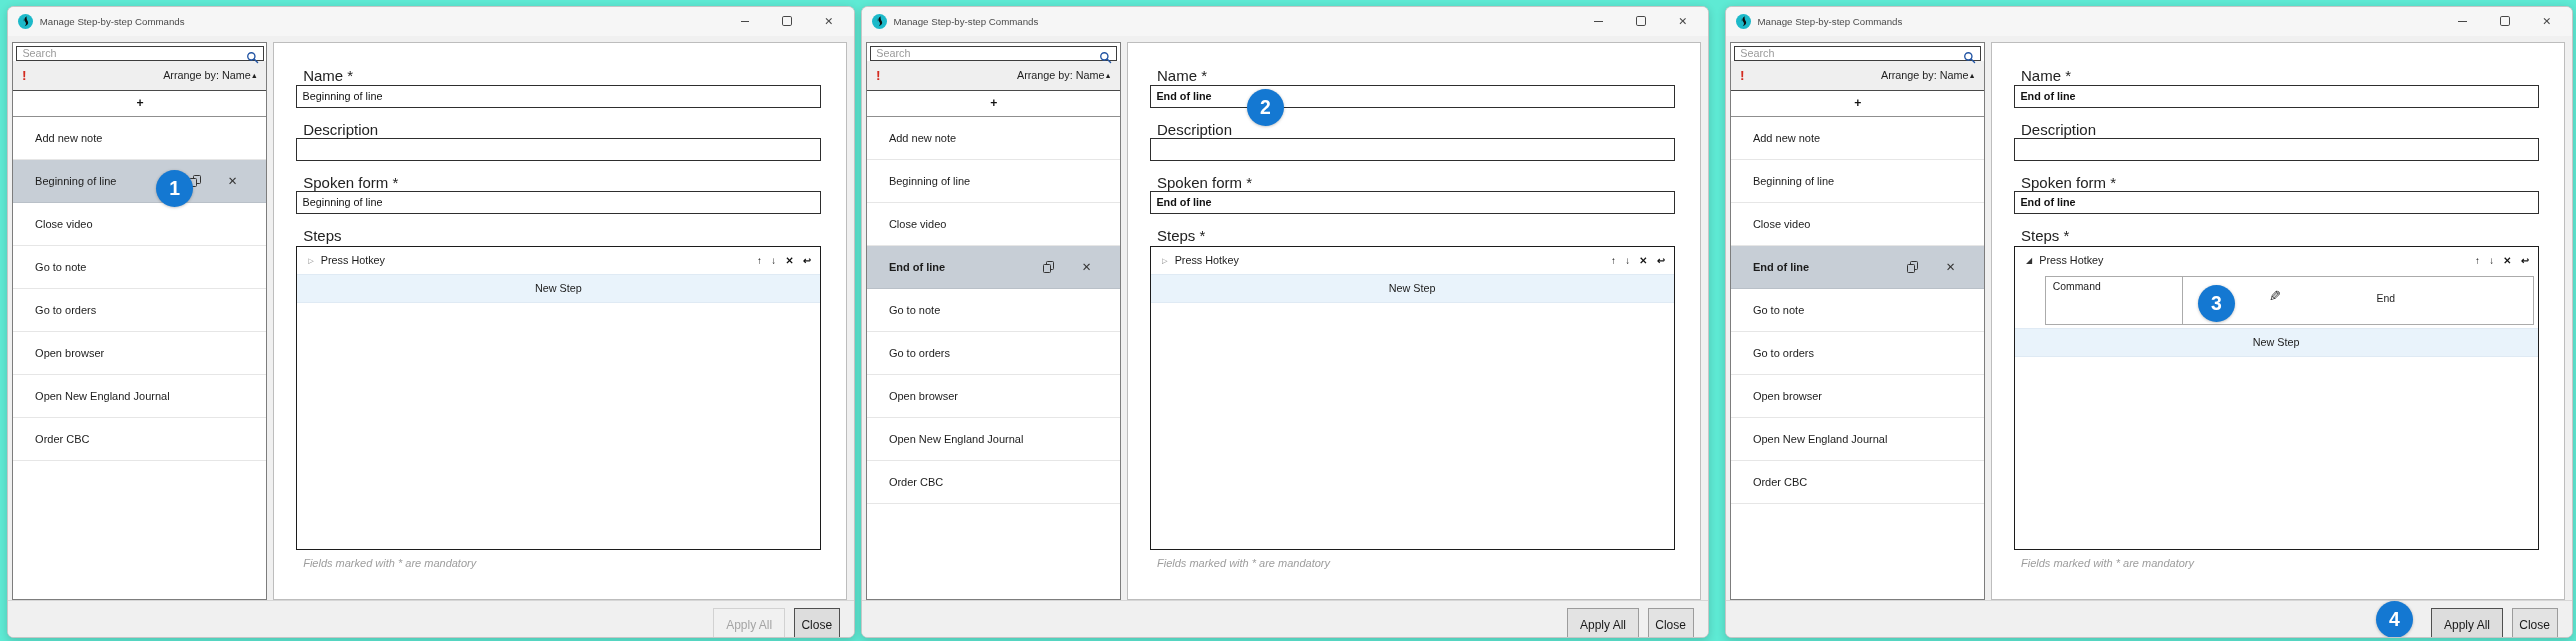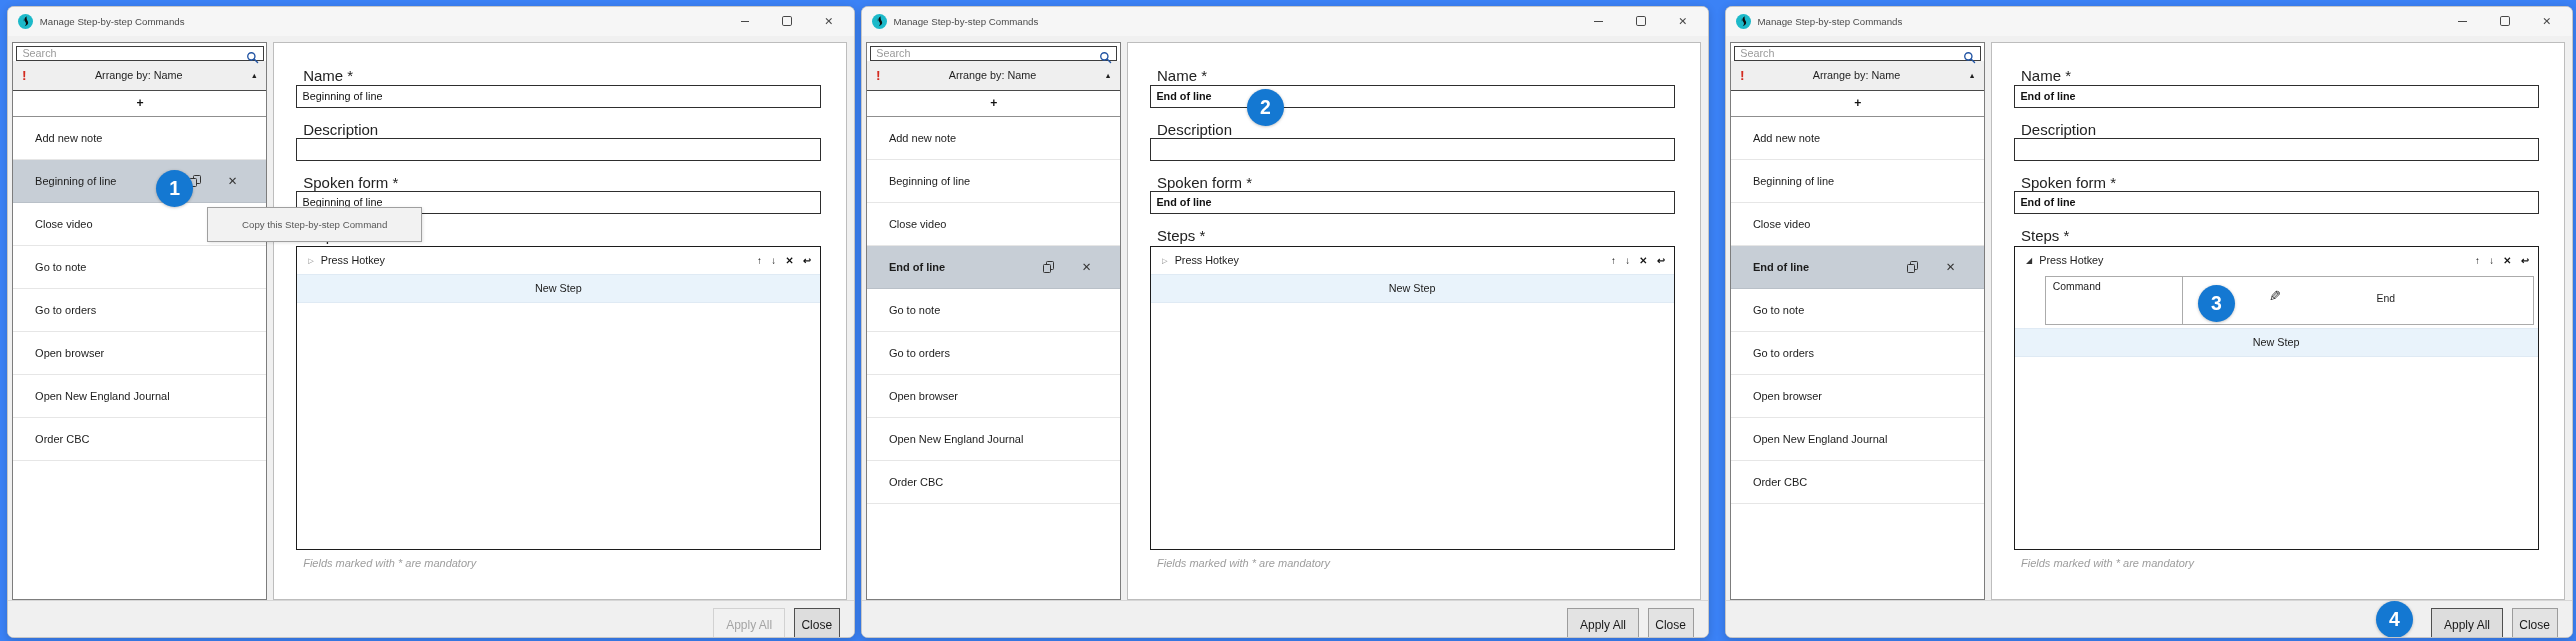--- a/index.html
+++ b/index.html
@@ -1,16 +1,16 @@
 <!DOCTYPE html>
 <html style="font-size:11.5px"><head>
 <meta charset="utf-8">
 <style>
   html,body{margin:0;padding:0;background:#ffffff;}
-  .stage{position:relative;width:2576px;height:641px;background:#3b82f6;overflow:hidden;
+  .stage{position:relative;width:2576px;height:641px;background:#5eead4;overflow:hidden;
          font-family:"Liberation Sans",sans-serif;}
   .win{position:absolute;top:5.8px;width:848px;height:632px;background:#f0f0f0;
        border:0.7px solid #c6c6c6;border-radius:6.5px;box-shadow:0 2.2px 8.6px rgba(0,0,0,.16);
        overflow:hidden;box-sizing:border-box;}
   #w1{left:7.2px}#w2{left:861px}#w3{left:1725px}
 
   
   .titlebar{position:absolute;top:0;left:0;right:0;height:29px;display:flex;align-items:center;
             padding-left:10px;background:#f6f6f6;}
   .app-icon{width:15px;height:15px;margin-right:6.5px;flex:0 0 auto;}
@@ -26,21 +26,21 @@
            border:0.7px solid #7d7d7d;box-sizing:border-box;}
   .search-row{position:relative;margin:2.9px 2.9px 0 2.9px;height:15px;}
   .search-input{width:100%;height:100%;box-sizing:border-box;border:1.4px solid #3d3d3d;
                 padding:0 23px 0 5px;font-size:10.8px;color:#222;background:#fff;
                 font-family:"Liberation Sans",sans-serif;outline:none;}
   .search-input::placeholder{color:#9b9b9b;}
   .search-icon{position:absolute;right:5px;top:5.8px;width:13px;height:13px;}
   .arrange-row{height:29px;border-bottom:1.4px solid #4a4a4a;display:flex;align-items:center;
                padding:0 8.6px;background:#efefef;}
   .alert{color:#d32b20;font-weight:bold;font-size:13.7px;}
-  .arrange-label{flex:1;text-align:center;font-size:10.8px;color:#1f1f1f;}
+  .arrange-label{flex:1;text-align:right;font-size:10.8px;color:#1f1f1f;}
   .collapse{font-size:7.2px;color:#1f1f1f;}
   .plus-row{height:25px;line-height:25px;text-align:center;font-size:12.2px;font-weight:bold;
             border-bottom:0.7px solid #8f8f8f;color:#111;background:#fff;}
   .sb-item{position:relative;height:43px;display:flex;align-items:center;padding-left:21.6px;
            font-size:11px;color:#1c1c1c;border-bottom:0.7px solid #e6e6e6;box-sizing:border-box;}
   .sb-item.sel{background:#c7ced6;border-bottom-color:#b9c0c8;}
   .sel-bold span:first-child{font-weight:bold;}
   .row-copy{position:absolute;right:66px;top:15px;}
   .copy-icon{position:relative;width:11.5px;height:13px;display:inline-block;}
   .copy-icon i{position:absolute;box-sizing:border-box;width:8px;height:9.4px;
@@ -195,21 +195,20 @@
             <span>↓</span>
             <span>✕</span>
             <span>↩</span>
           </div>
         </div>
         <div class="newstep ns-top">New Step</div>
       </div>
       <span class="mandatory">Fields marked with * are mandatory</span>
     </div>
 
-    <div class="tooltip">Copy this Step-by-step Command</div>
 
     <div class="footer">
       <div class="btn btn-apply btn-disabled">Apply All</div>
       <div class="btn btn-close btn-default">Close</div>
     </div>
 
     <div class="anno anno-1">1</div>
   </div>
 
   <div class="win" id="w2">

